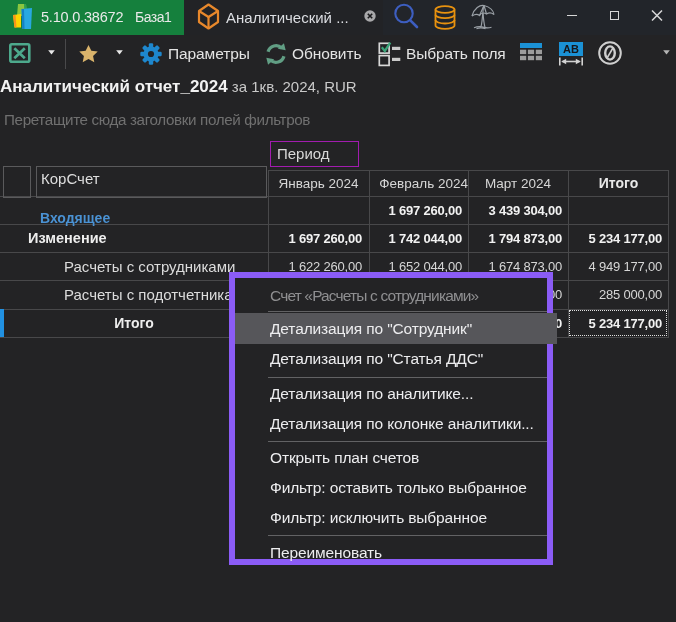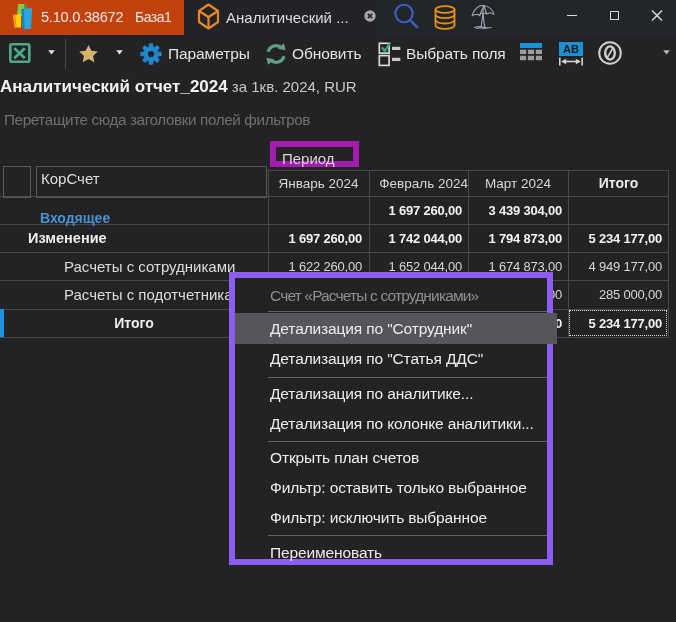--- a/index.html
+++ b/index.html
@@ -6,21 +6,21 @@
   html,body { width:676px; height:622px; overflow:hidden; }
   body { font-family:"Liberation Sans",sans-serif; background:#232325; position:relative; }
   .abs { position:absolute; }
   svg { display:block; }
 </style>
 </head>
 <body>
 
 <div class="abs" style="left:0;top:0;width:676px;height:35px;background:#22252a;">
 
-  <div class="abs" style="left:0;top:0;width:184px;height:35px;background:#c2410c;">
+  <div class="abs" style="left:0;top:0;width:184px;height:35px;background:#15803d;">
     <svg class="abs" style="left:11px;top:3px;" width="24" height="27" viewBox="0 0 24 27">
       <polygon points="7,1 15,1 16,13 6,13" fill="#8dc63f"></polygon>
       <polygon points="13,1 15,1 16,13 13.5,13" fill="#2e9e4f"></polygon>
       <polygon points="2,12 10,11 10,24.5 3.5,24.5" fill="#ffd400"></polygon>
       <polygon points="2,12 4.5,11.8 5.5,24.5 3.5,24.5" fill="#f7941d"></polygon>
       <polygon points="10.5,6 21,5 20,26 11.5,26" fill="#29a8e0"></polygon>
       <polygon points="10.5,6 13,5.9 13.5,26 11.5,26" fill="#1581c4"></polygon>
     </svg>
     <div class="abs" style="left:41px;top:0;height:35px;line-height:35px;font-size:14.5px;letter-spacing:-0.2px;color:#e9e9e9;">5.10.0.38672</div>
     <div class="abs" style="left:135px;top:0;height:35px;line-height:35px;font-size:14px;letter-spacing:-0.5px;color:#e9e9e9;">База1</div>
@@ -168,21 +168,21 @@
 <div class="abs" style="left:0;top:72px;width:676px;height:29px;text-align:left;line-height:29px;">
   <span style="font-size:17px;font-weight:bold;color:#f2f2f2;">Аналитический отчет_2024</span><span style="font-size:15px;color:#c9c9c9;"> за 1кв. 2024, RUR</span>
 </div>
 
 <div class="abs" style="left:0;top:101px;width:676px;height:39px;">
   <div class="abs" style="left:4px;top:0;height:39px;line-height:37px;font-size:15.2px;letter-spacing:-0.35px;color:#707070;">Перетащите сюда заголовки полей фильтров</div>
 </div>
 
 <div class="abs" style="left:0;top:140px;width:676px;height:482px;">
 
-  <div class="abs" style="left:270px;top:1px;width:89px;height:26px;border:6px solid #a21caf;">
+  <div class="abs" style="left:270px;top:1px;width:89px;height:26px;border:1px solid #a21caf;">
     <div class="abs" style="left:6px;top:0;height:24px;line-height:24px;font-size:15px;color:#d8d8d8;">Период</div>
   </div>
 
   <div class="abs" style="left:268px;top:30px;width:401px;height:1px;background:#48484a;"></div>
   <div class="abs" style="left:0;top:56px;width:669px;height:1px;background:#48484a;"></div>
   <div class="abs" style="left:0;top:84px;width:669px;height:1px;background:#48484a;"></div>
   <div class="abs" style="left:0;top:112px;width:669px;height:1px;background:#48484a;"></div>
   <div class="abs" style="left:0;top:140px;width:669px;height:1px;background:#48484a;"></div>
   <div class="abs" style="left:0;top:169px;width:669px;height:1px;background:#48484a;"></div>
   <div class="abs" style="left:0;top:197px;width:669px;height:1px;background:#48484a;"></div>

